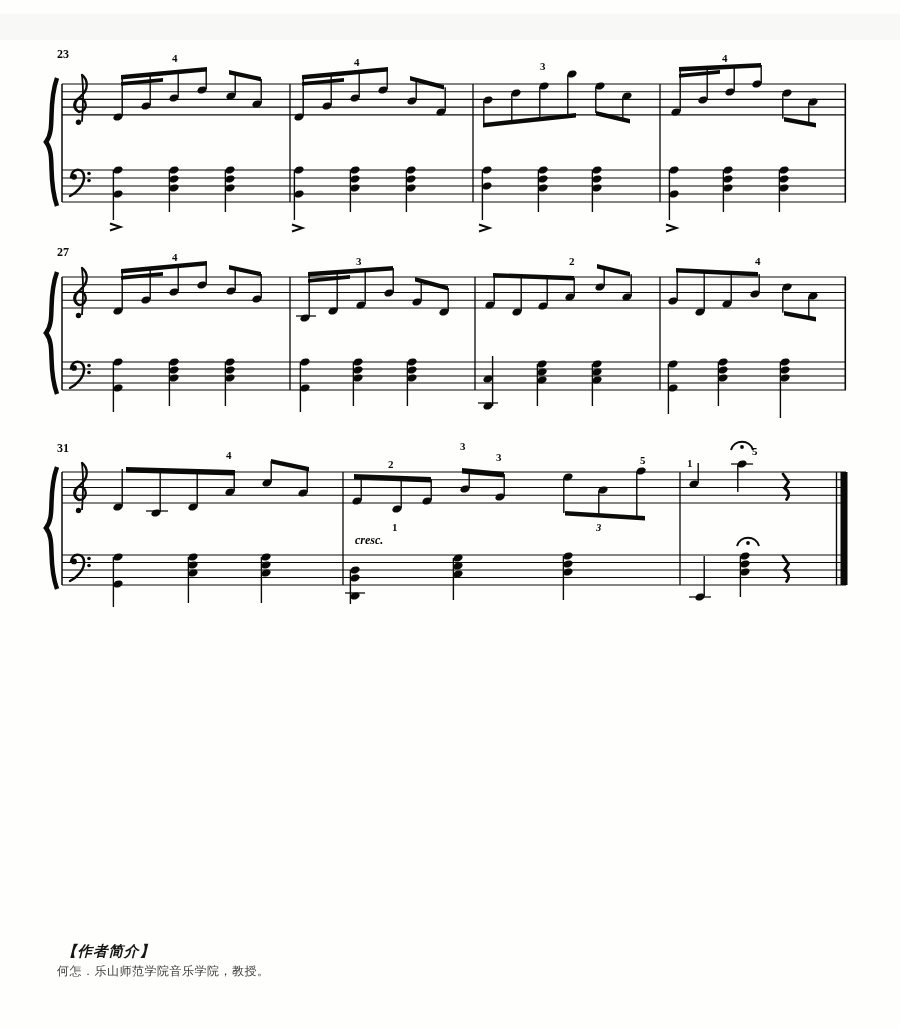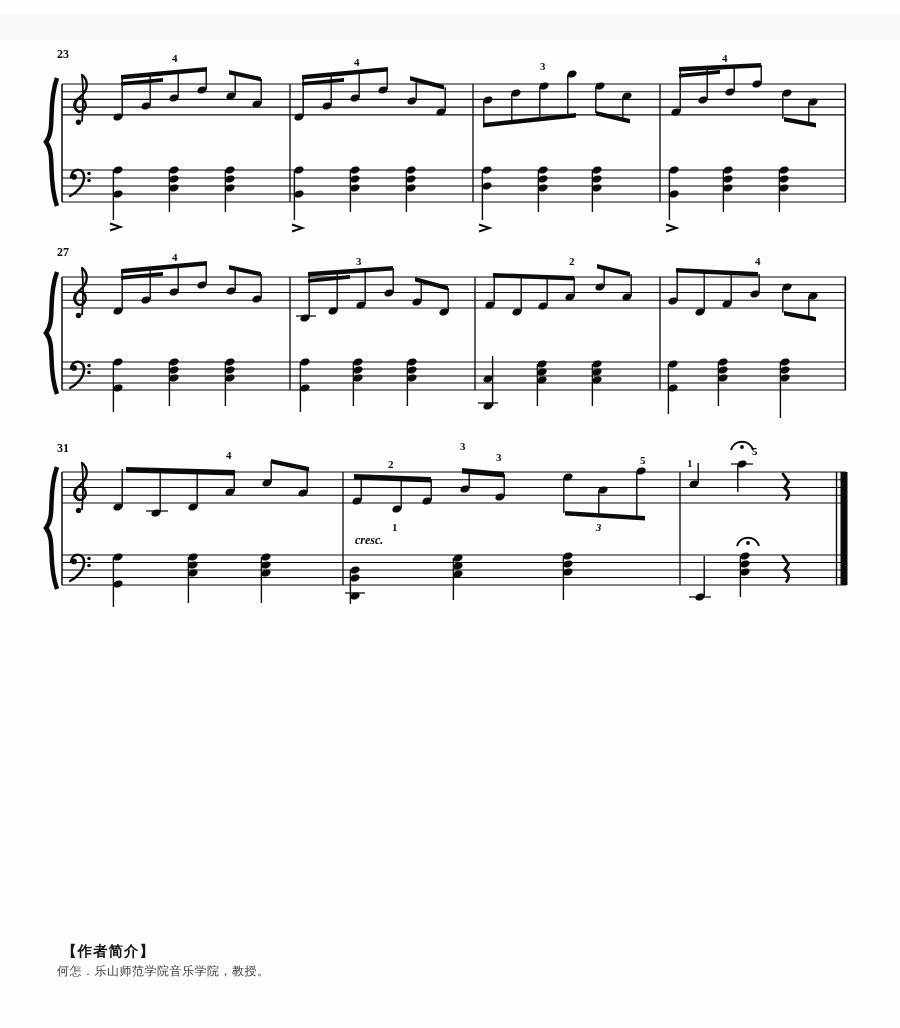--- a/index.html
+++ b/index.html
@@ -4,21 +4,21 @@
 <style>
   html,body{margin:0;padding:0;background:#e8e8e8;}
   .page{position:relative;width:900px;height:1028px;background:#fefefdff;margin:0 auto;overflow:hidden;
         font-family:"DejaVu Sans",sans-serif;}
   .scan-band{position:absolute;left:0;top:14px;width:100%;height:26px;background:rgba(0,0,0,0.025);}
   svg{position:absolute;left:0;top:0;}
   .mnum{font:700 12px "Liberation Serif",serif;fill:#0a0a0a;}
   .fing{font:700 11px "Liberation Serif",serif;fill:#0a0a0a;}
   .trip{font:italic 700 10.5px "Liberation Serif",serif;fill:#0a0a0a;}
   .cresc{font:italic 700 12px "Liberation Serif",serif;fill:#0a0a0a;}
-  .footer-title{position:absolute;left:62px;top:942px;font-weight:700;font-size:14.5px;color:#151515;letter-spacing:1px;}
+  .footer-title{position:absolute;left:62px;top:942px;font-weight:700;font-size:14.5px;color:#151515;letter-spacing:1px;font-style:italic;}
   .footer-body{position:absolute;left:57px;top:963px;font-size:12px;color:#3c3c3c;letter-spacing:0.5px;}
 </style>
 </head>
 <body>
 
 <div class="page">
   <div class="scan-band"></div>
 
   <svg id="score" width="900" height="1028" viewBox="0 0 900 1028">
       <line x1="62" y1="84" x2="846" y2="84" stroke="#0a0a0a" stroke-width="1.15"></line>

